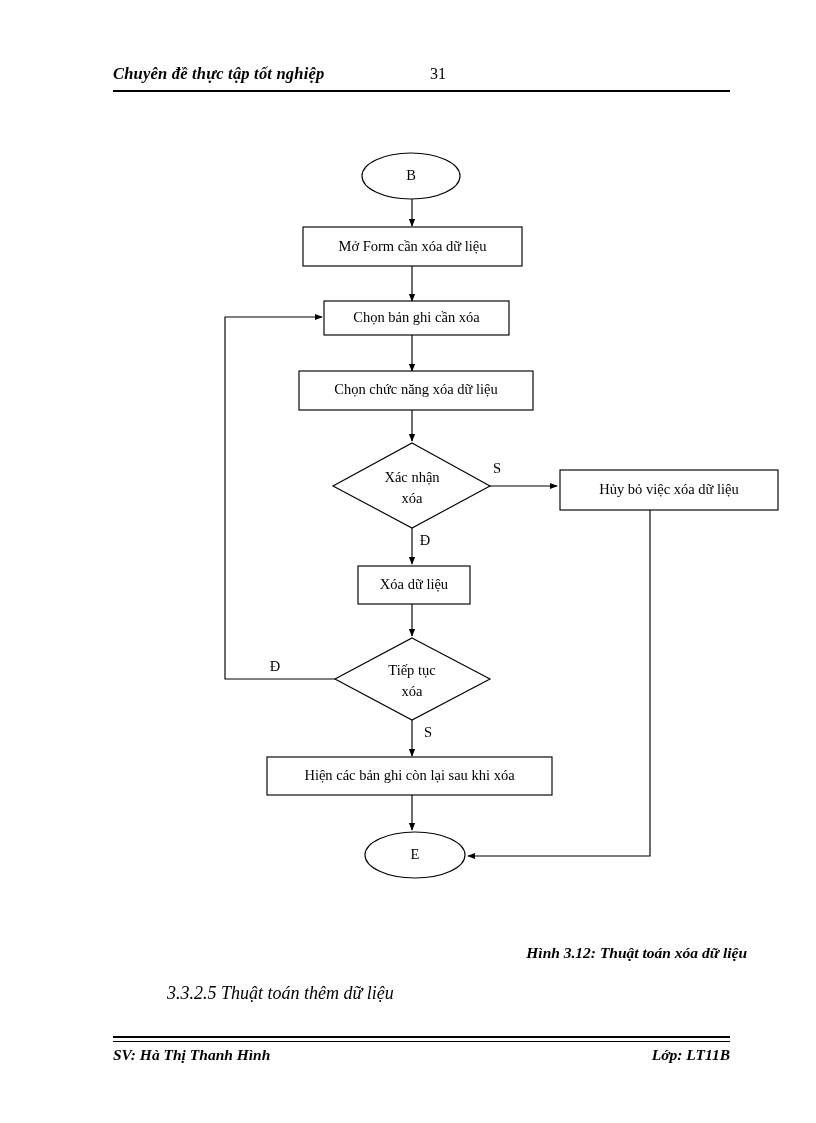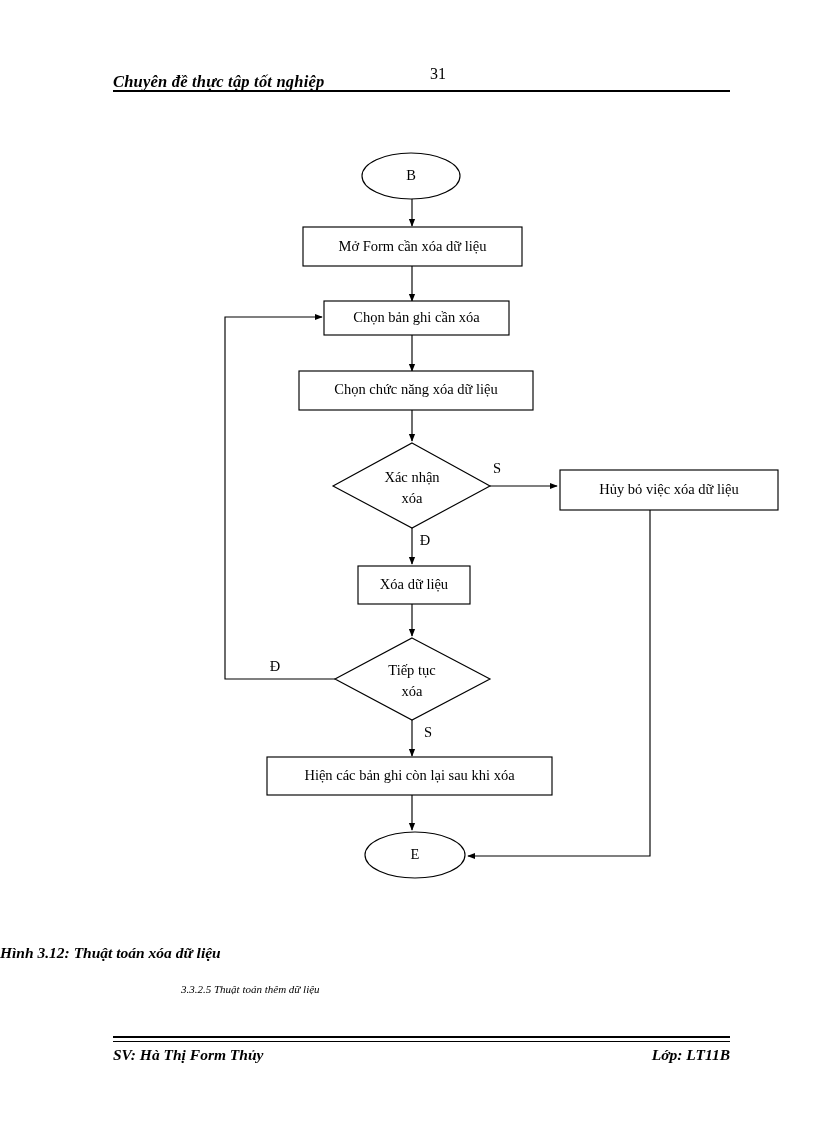--- a/index.html
+++ b/index.html
@@ -23,21 +23,21 @@
   .header {
     position: absolute;
     left: 113px;
     top: 64px;
     width: 617px;
     height: 34px;
   }
   .header-title {
     position: absolute;
     left: 0px;
-    top: 8px;
+    top: 0px;
     font-style: italic;
     font-weight: bold;
     font-size: 16.5px;
     letter-spacing: 0.2px;
     white-space: nowrap;
   }
   .header-pageno {
     position: absolute;
     left: 317px;
     top: 1px;
@@ -93,32 +93,31 @@
     stroke-width: 1.15;
     fill: none;
   }
 
   
   .caption {
     position: absolute;
     left: 0px;
     top: 944px;
     width: 747px;
-    text-align: left;
+    text-align: right;
     font-style: italic;
     font-weight: bold;
     font-size: 15.5px;
   }
   .section-heading {
     position: absolute;
     left: 167px;
     top: 983px;
     font-style: italic;
-    font-size: 11px;
-    margin-left: 14px;
+    font-size: 18px;
   }
 
   
   .footer-rule-outer {
     position: absolute;
     left: 113px;
     top: 1036px;
     width: 617px;
     height: 0;
     border-top: 2.4px solid #000;
@@ -240,17 +239,17 @@
     </svg>
   </div>
 
   <div class="caption">Hình  3.12: Thuật toán xóa dữ liệu</div>
 
   <div class="section-heading">3.3.2.5 Thuật toán thêm dữ liệu</div>
 
   <div class="footer-rule-outer"></div>
   <div class="footer-rule-inner"></div>
   <div class="footer">
-    <div class="footer-left">SV: Hà Thị Form Thủy</div>
+    <div class="footer-left">SV: Hà Thị Thanh Hình</div>
     <div class="footer-right">Lớp: LT11B</div>
   </div>
 
 </div>
 
 </body></html>

